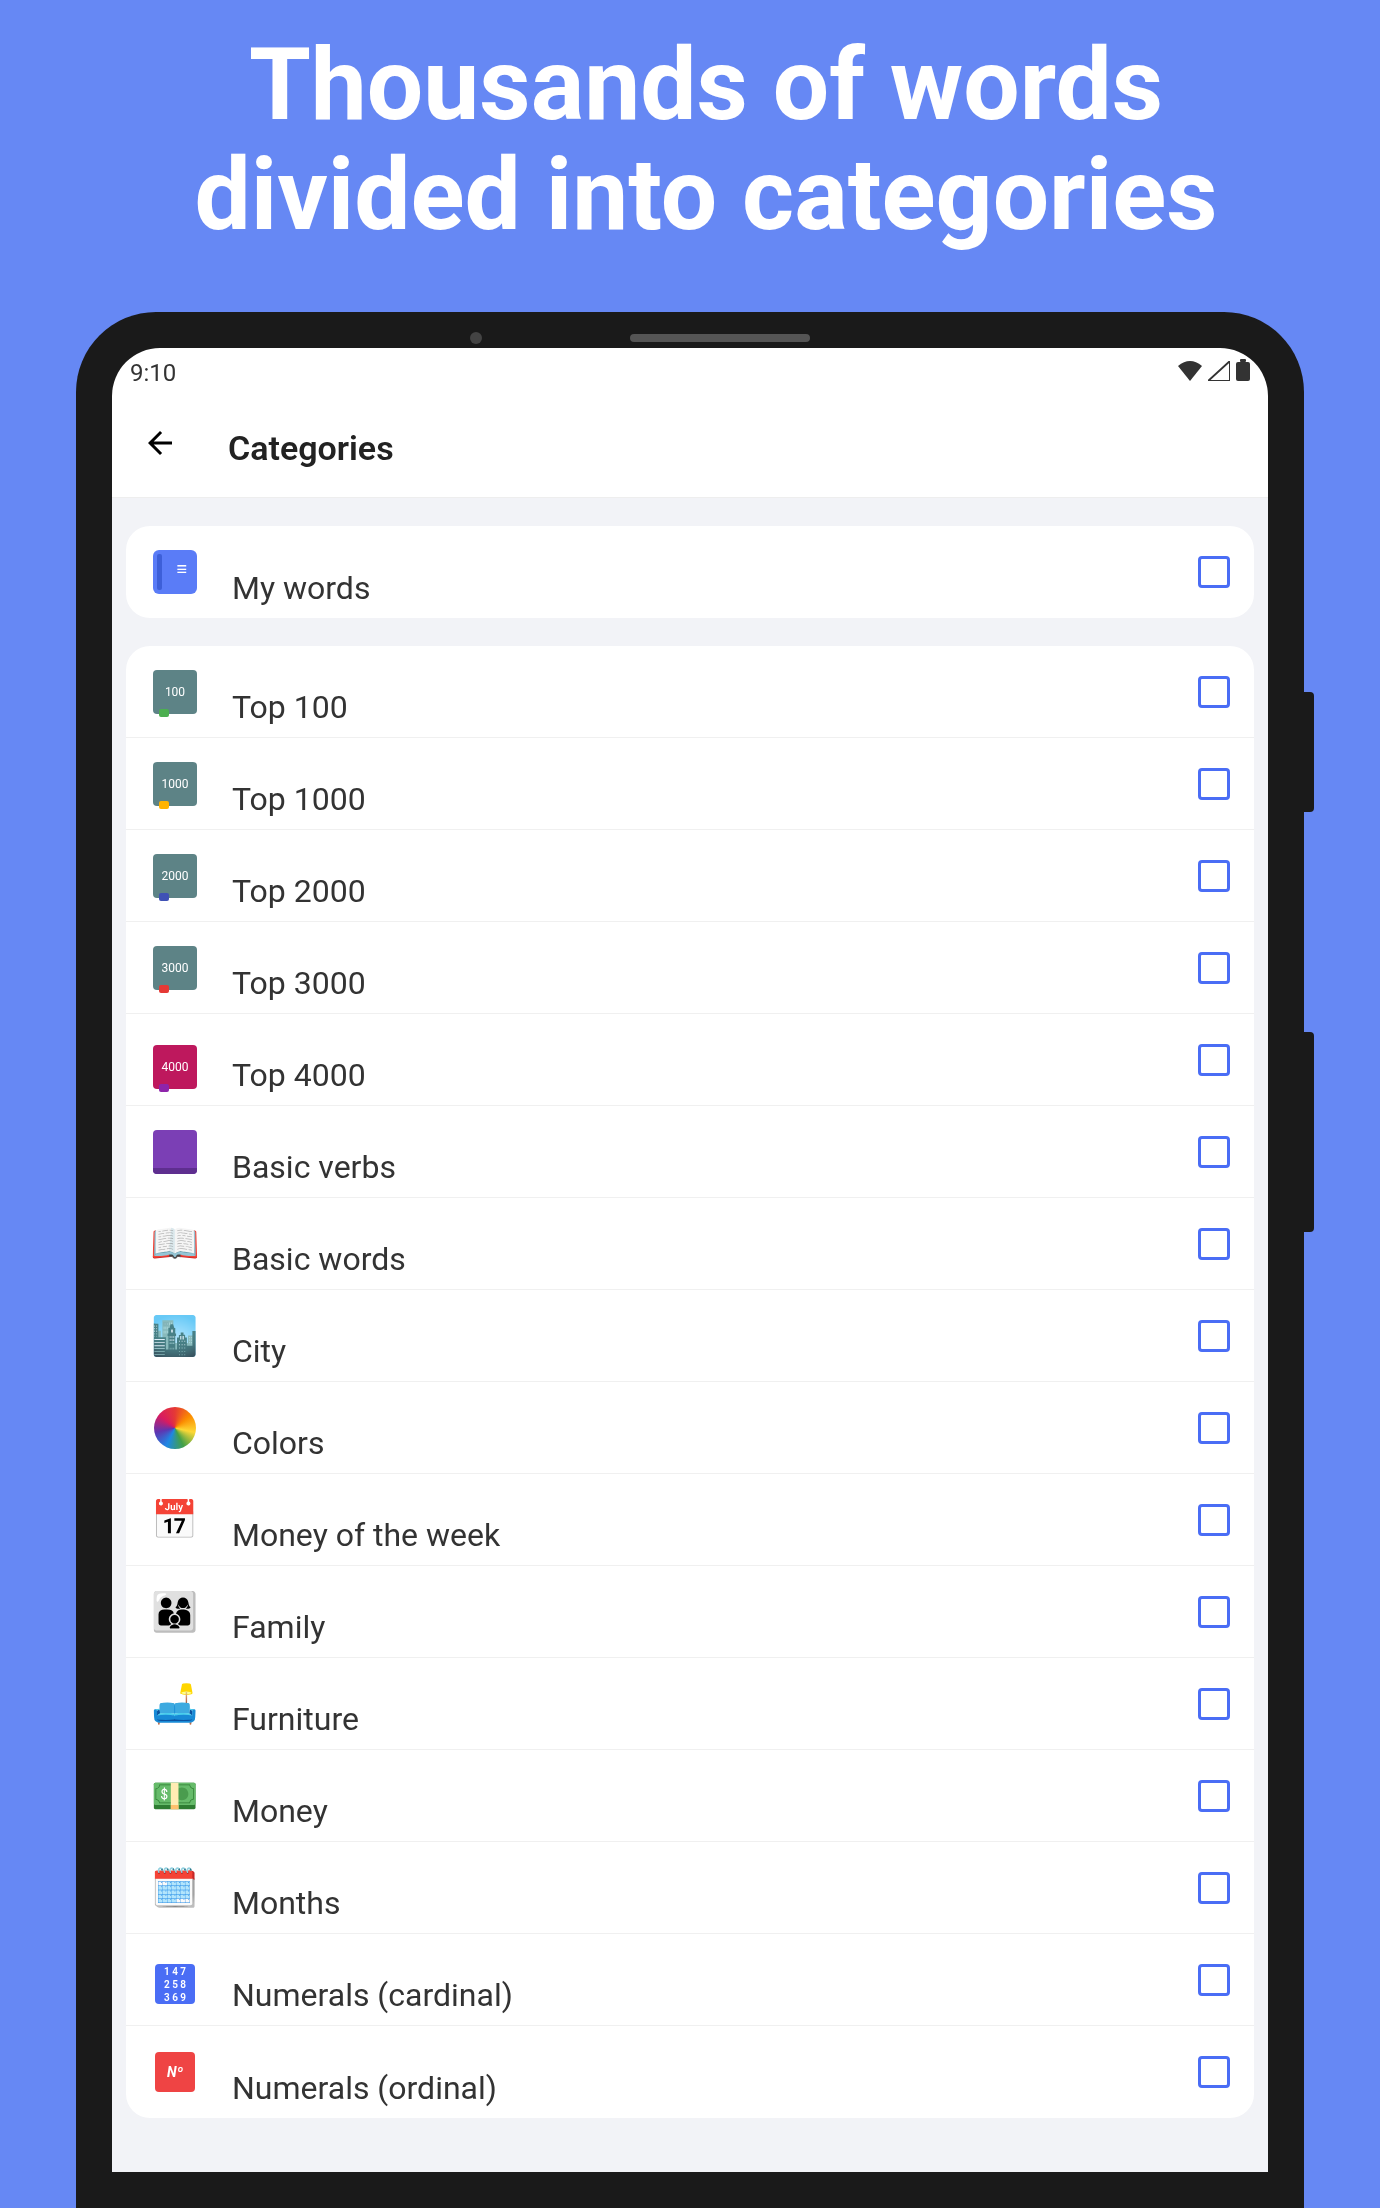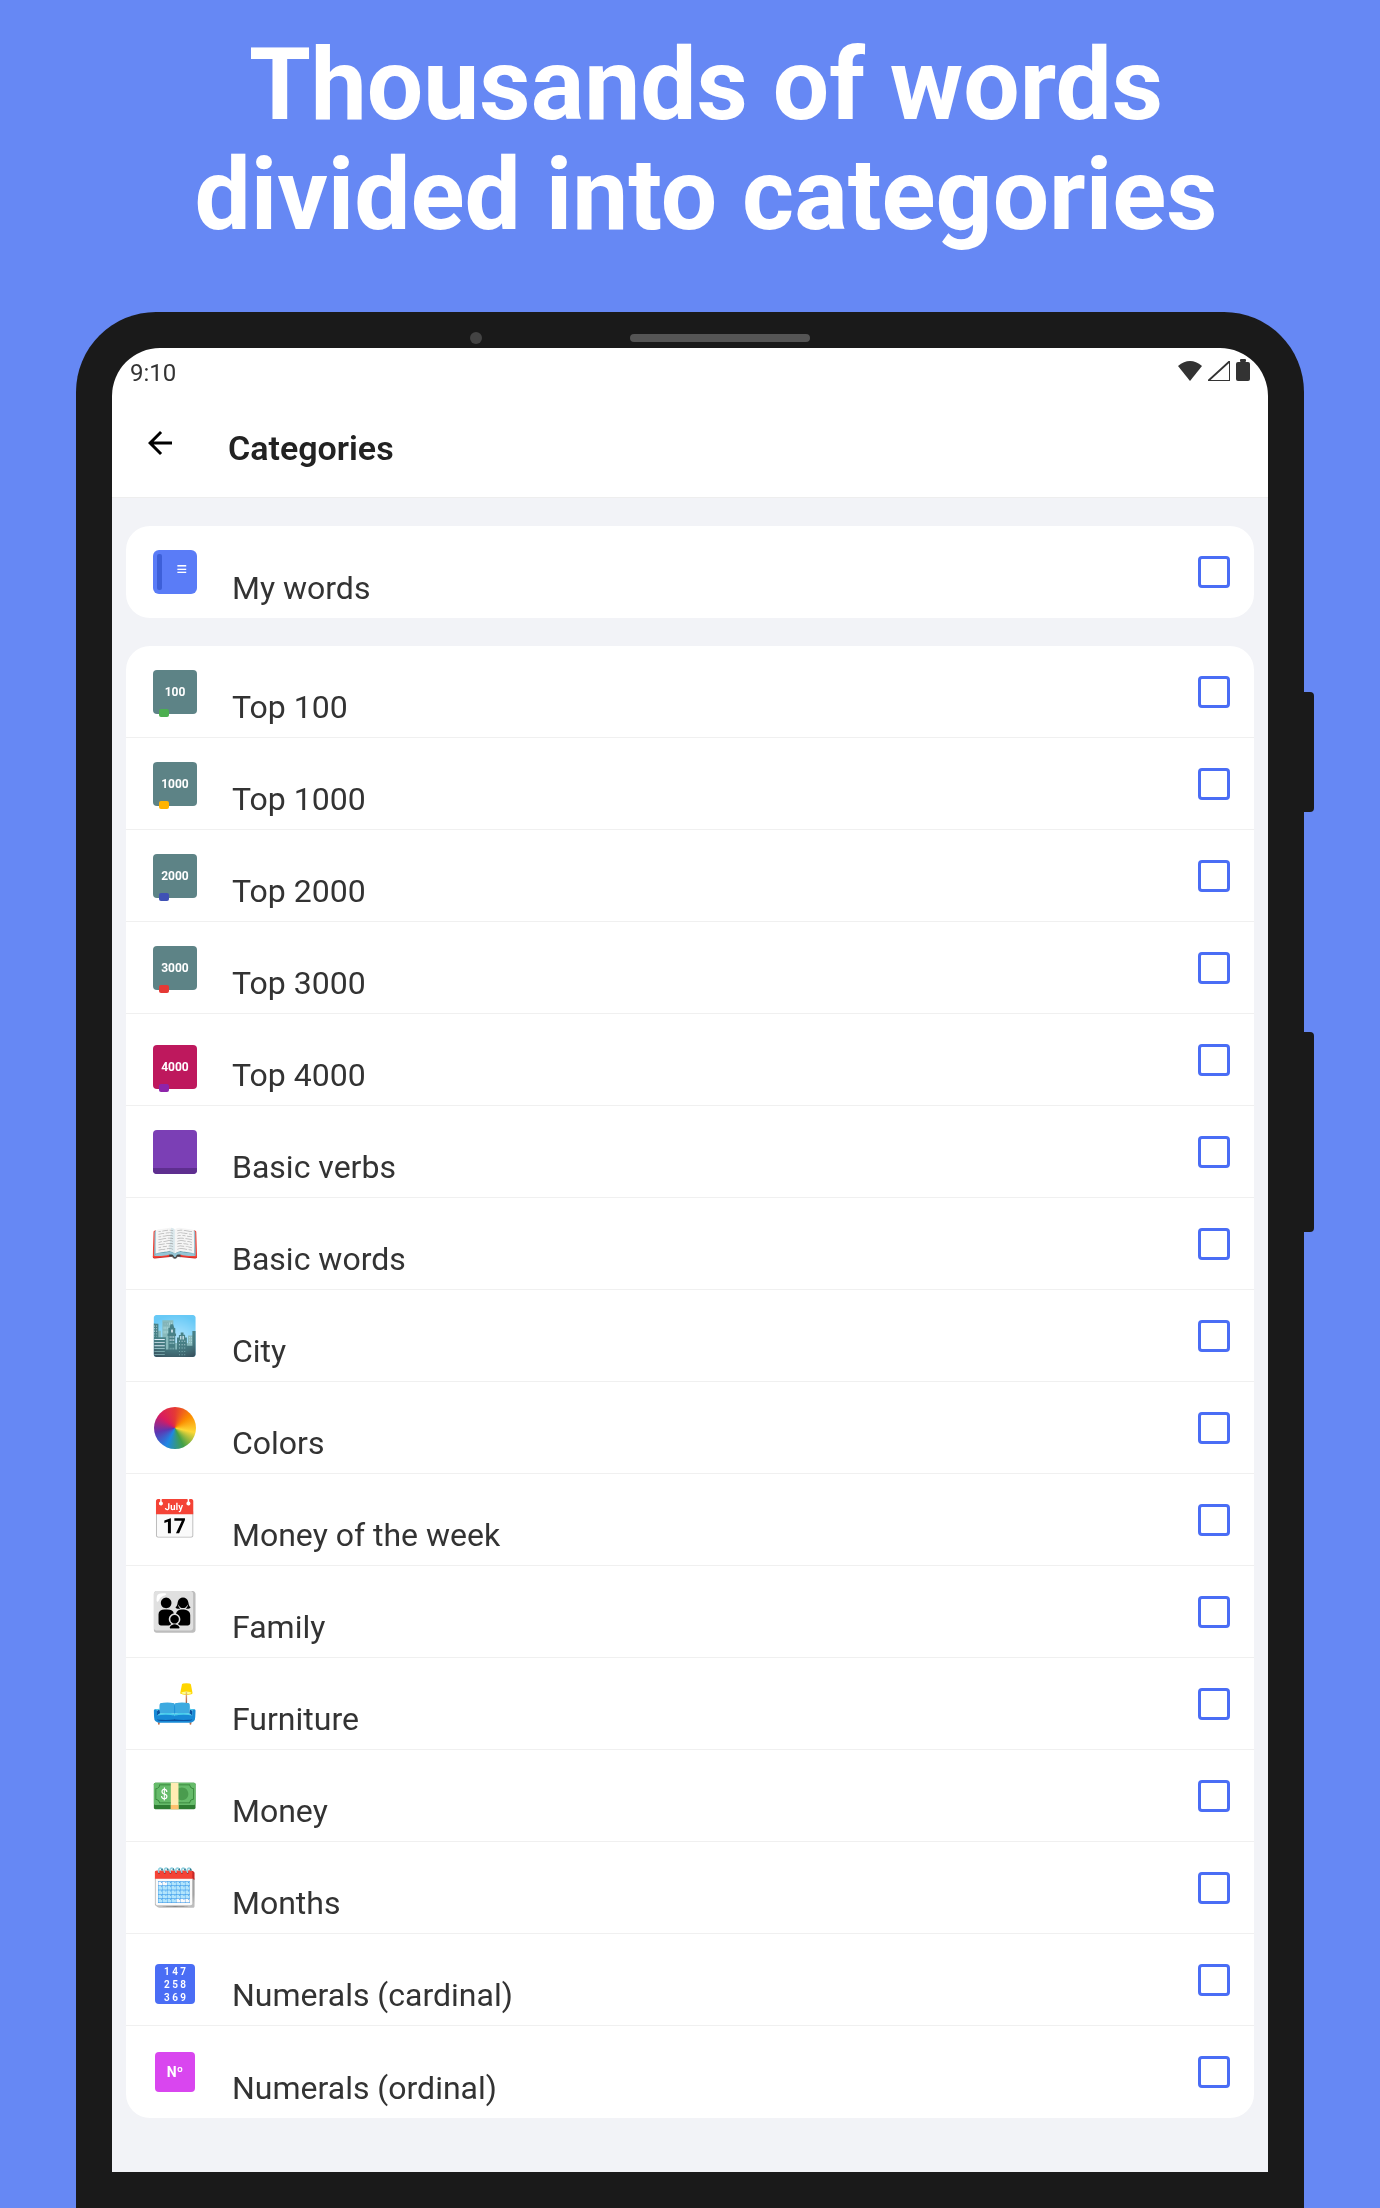--- a/index.html
+++ b/index.html
@@ -139,39 +139,39 @@
     width: 32px;
     height: 32px;
     border: 3px solid #4a6df5;
     border-radius: 4px;
     cursor: pointer;
   }
   
   .ic-mywords { background: #5a7cf7; border-radius: 6px; position: relative; width:44px; height:44px; }
   .ic-mywords::before { content:""; position:absolute; left:4px; top:4px; bottom:4px; width:5px; background:#3d5fd8; border-radius:2px; }
   .ic-mywords::after { content:"≡"; position:absolute; right:10px; top:8px; color:#fff; font-size:18px; }
-  .ic-book { width:44px; height:44px; border-radius:4px; position:relative; display:flex; align-items:center; justify-content:center; font-size:12px; color:#fff; font-weight:700; }
+  .ic-book { width:44px; height:44px; border-radius:4px; position:relative; display:flex; align-items:center; justify-content:center; font-size:12px; color:#fff; font-weight:400; }
   .ic-book::after { content:""; position:absolute; bottom:-3px; left:6px; width:10px; height:8px; border-radius:2px; }
   .book-100 { background:#5d8386; } .book-100::after{background:#4caf50;}
   .book-1000 { background:#5d8386; } .book-1000::after{background:#ffb300;}
   .book-2000 { background:#5d8386; } .book-2000::after{background:#3f51b5;}
   .book-3000 { background:#5d8386; } .book-3000::after{background:#e53935;}
   .book-4000 { background:#be185d;margin-top:15px; } .book-4000::after{background:#8e24aa;}
   .ic-purple-book { width:44px; height:44px; background:#7b3fb5; border-radius:4px; position:relative;}
   .ic-purple-book::after{content:"";position:absolute;bottom:0;left:0;right:0;height:6px;background:#5e2e8f;border-radius:0 0 4px 4px;}
   .ic-open-book { font-size:40px; }
   .ic-city { font-size:38px; }
   .ic-colors { width:42px; height:42px; border-radius:50%; background: conic-gradient(#e53935,#fb8c00,#fdd835,#43a047,#1e88e5,#5e35b1,#d81b60,#e53935);}
   .ic-calendar { font-size:38px; }
   .ic-family { font-size:38px; }
   .ic-furniture { font-size:38px; }
   .ic-money { font-size:38px; }
   .ic-months { font-size:38px; }
   .ic-numerals { width:40px; height:40px; background:#4a6df5; border-radius:4px; color:#fff; font-size:10px; line-height:13px; text-align:center; padding-top:1px; font-weight:600;margin-top:9px;}
-  .ic-ordinal { width:40px; height:40px; background:#d946ef; border-radius:4px; color:#fff; font-size:14px; display:flex;align-items:center;justify-content:center;font-weight:700;}
+  .ic-ordinal { width:40px; height:40px; background:#ef4444; border-radius:4px; color:#fff; font-size:14px; display:flex;align-items:center;justify-content:center;font-weight:700;font-style:italic;}
 </style>
 </head>
 <body>
 
 <div class="promo-title">
   <div>Thousands of words</div>
   <div>divided into categories</div>
 </div>
 
 <div class="phone-frame">

